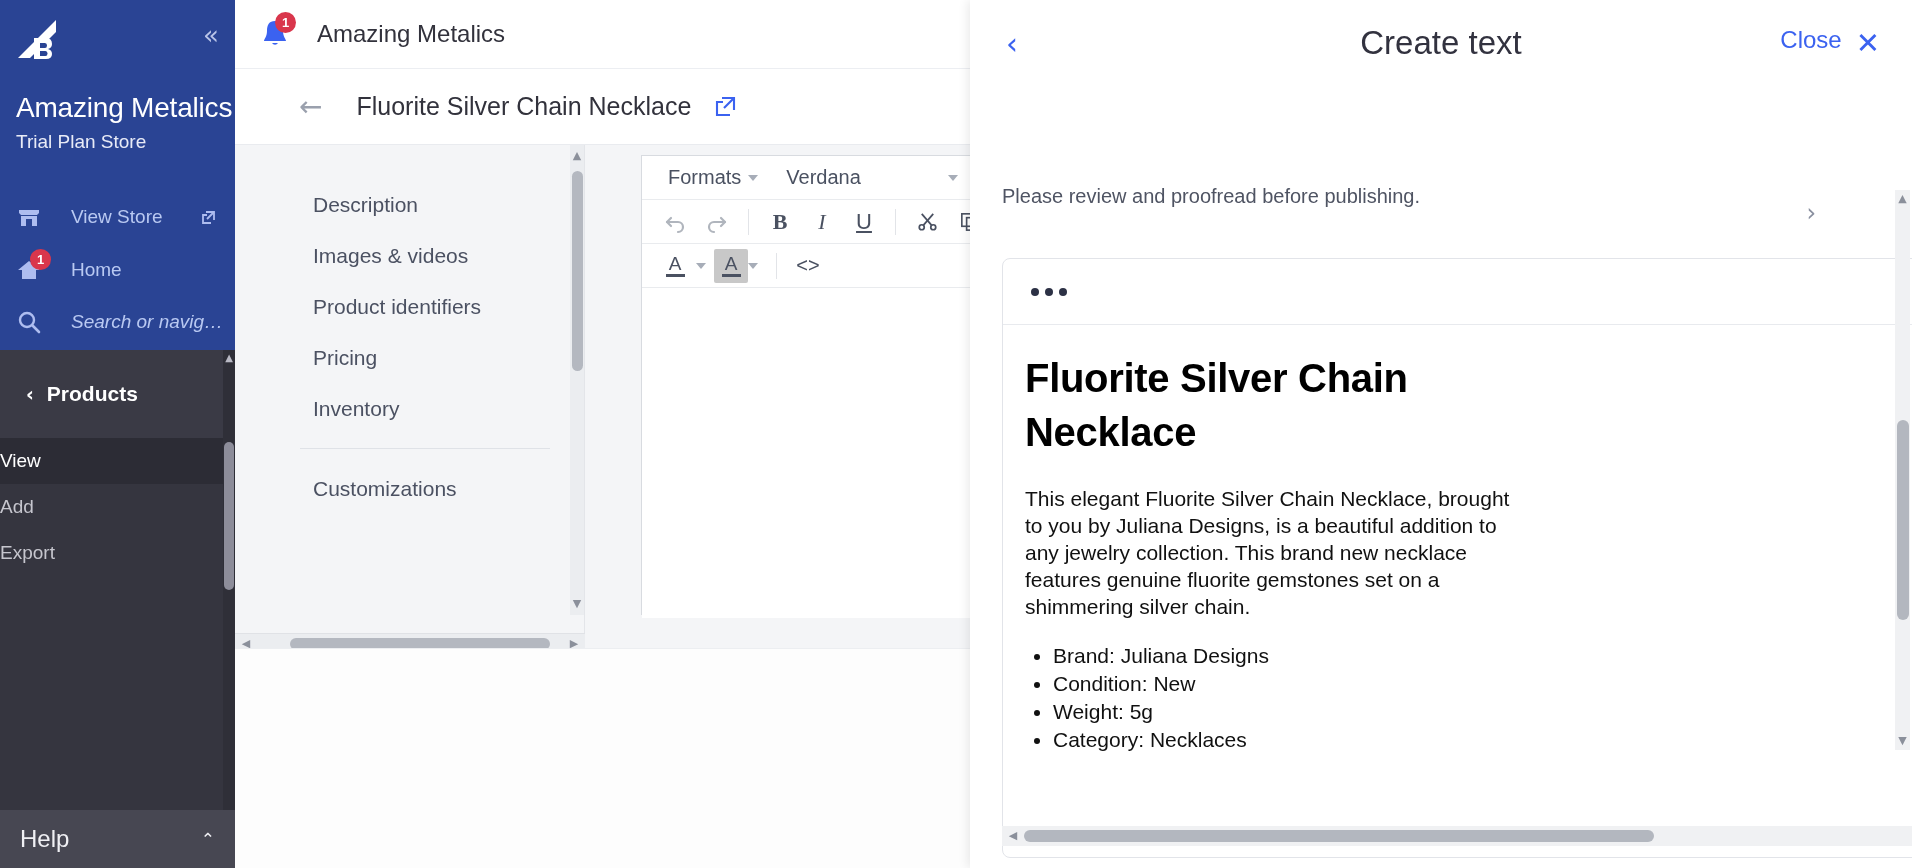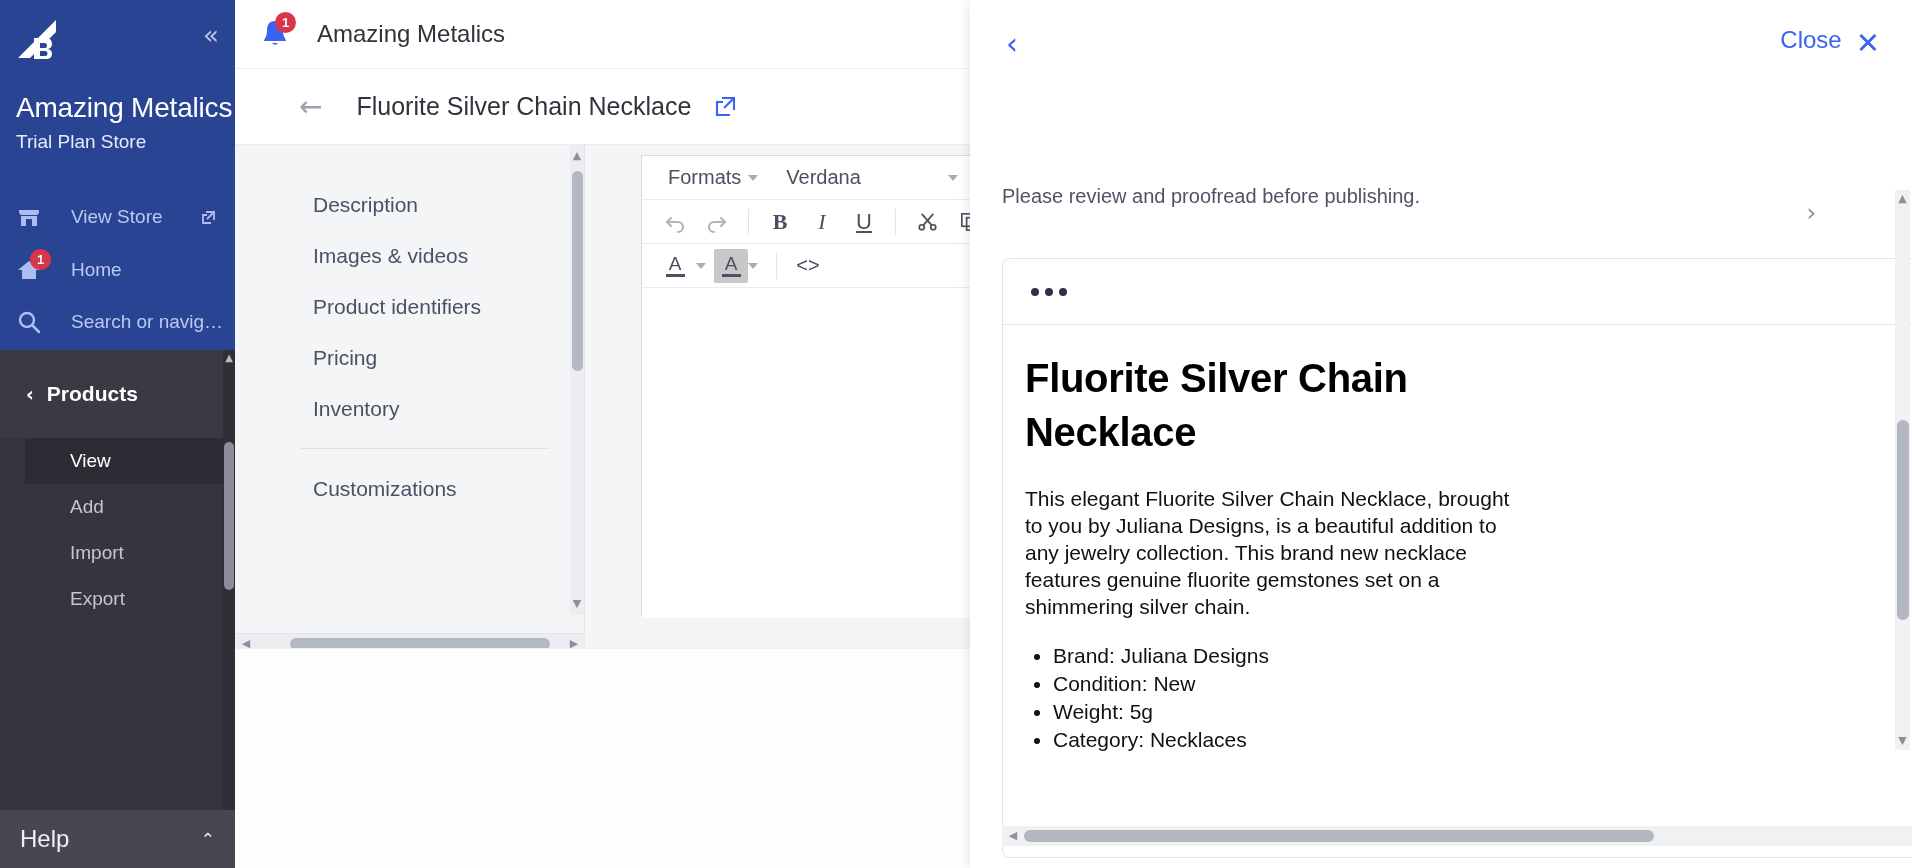--- a/index.html
+++ b/index.html
@@ -40,21 +40,21 @@
     color: #e8ebf7; font-size: 19px; font-weight: 400;
   }
   .sb-link {
     position: absolute; left: 16px;
     display: flex; align-items: center; gap: 29px;
     color: #b9c9f2; font-size: 19px; cursor: pointer;
     white-space: nowrap;
   }
   .sb-link.view-store { top: 204px; }
   .sb-link.home { top: 257px; }
-  .sb-link.search { top: 309px; }
+  .sb-link.search { top: 309px; font-style: italic; }
   .sb-ico { width: 26px; height: 26px; position: relative; flex: 0 0 26px; }
   .ext-ico { margin-left: 8px; width: 16px; height: 16px; }
   .badge {
     position: absolute; left: 14px; top: -8px;
     min-width: 21px; height: 21px; border-radius: 11px;
     background: #d9364c; color: #fff; font-size: 13px;
     font-weight: 700; display: flex; align-items: center;
     justify-content: center; padding: 0 5px; z-index: 3;
   }
 
@@ -65,23 +65,22 @@
     background: #35353f;
   }
   .prod-head {
     display: flex; align-items: center; gap: 13px;
     height: 88px; padding-left: 26px;
     color: #ffffff; font-size: 21px; font-weight: 700;
     background: #3a3a45; cursor: pointer;
   }
   .prod-item {
     height: 46px; display: flex; align-items: center;
-    padding-left: 45px; color: #c6c6ce; font-size: 19px;
+    color: #c6c6ce; font-size: 19px;
     cursor: pointer;
-    margin-left: 25px;
   }
   .prod-item.active { background: #2c2c35; color: #ffffff; }
   .sb-scroll {
     position: absolute; right: 0; top: 350px;
     width: 12px; height: 518px; background: #2f2f38;
   }
   .sb-scroll .thumb {
     position: absolute; left: 1px; top: 92px;
     width: 10px; height: 148px; background: #8d8d9a; border-radius: 5px;
   }
@@ -385,23 +384,20 @@
         <span style="font-family:'DejaVu Sans',sans-serif;font-size:19px;">‹</span>
         <span>Products</span>
       </div>
       <div class="prod-item active">
         <span>View</span>
       </div>
       <div class="prod-item">
         <span>Add</span>
       </div>
       <div class="prod-item">
-        <span>Import</span>
-      </div>
-      <div class="prod-item">
         <span>Export</span>
       </div>
     </div>
 
     <div class="sb-scroll">
       <div class="arr up">▲</div>
       <div class="thumb"></div>
       <div class="arr dn">▼</div>
     </div>
 
@@ -544,20 +540,21 @@
       </div>
     </div>
 
     <div class="bottom-strip" style="left:0;width:735px;"></div>
   </div>
 
   <section class="right-panel">
 
     <div class="rp-head">
       <span class="rp-back">‹</span>
+      <div class="rp-title">Create text</div>
       <div class="rp-close">
         <span class="lbl">Close</span>
         <span class="xg">✕</span>
       </div>
     </div>
 
     <div class="rp-body">
 
       <div class="rp-note">Please review and proofread before publishing.</div>
       <span class="rp-note-chev">›</span>

